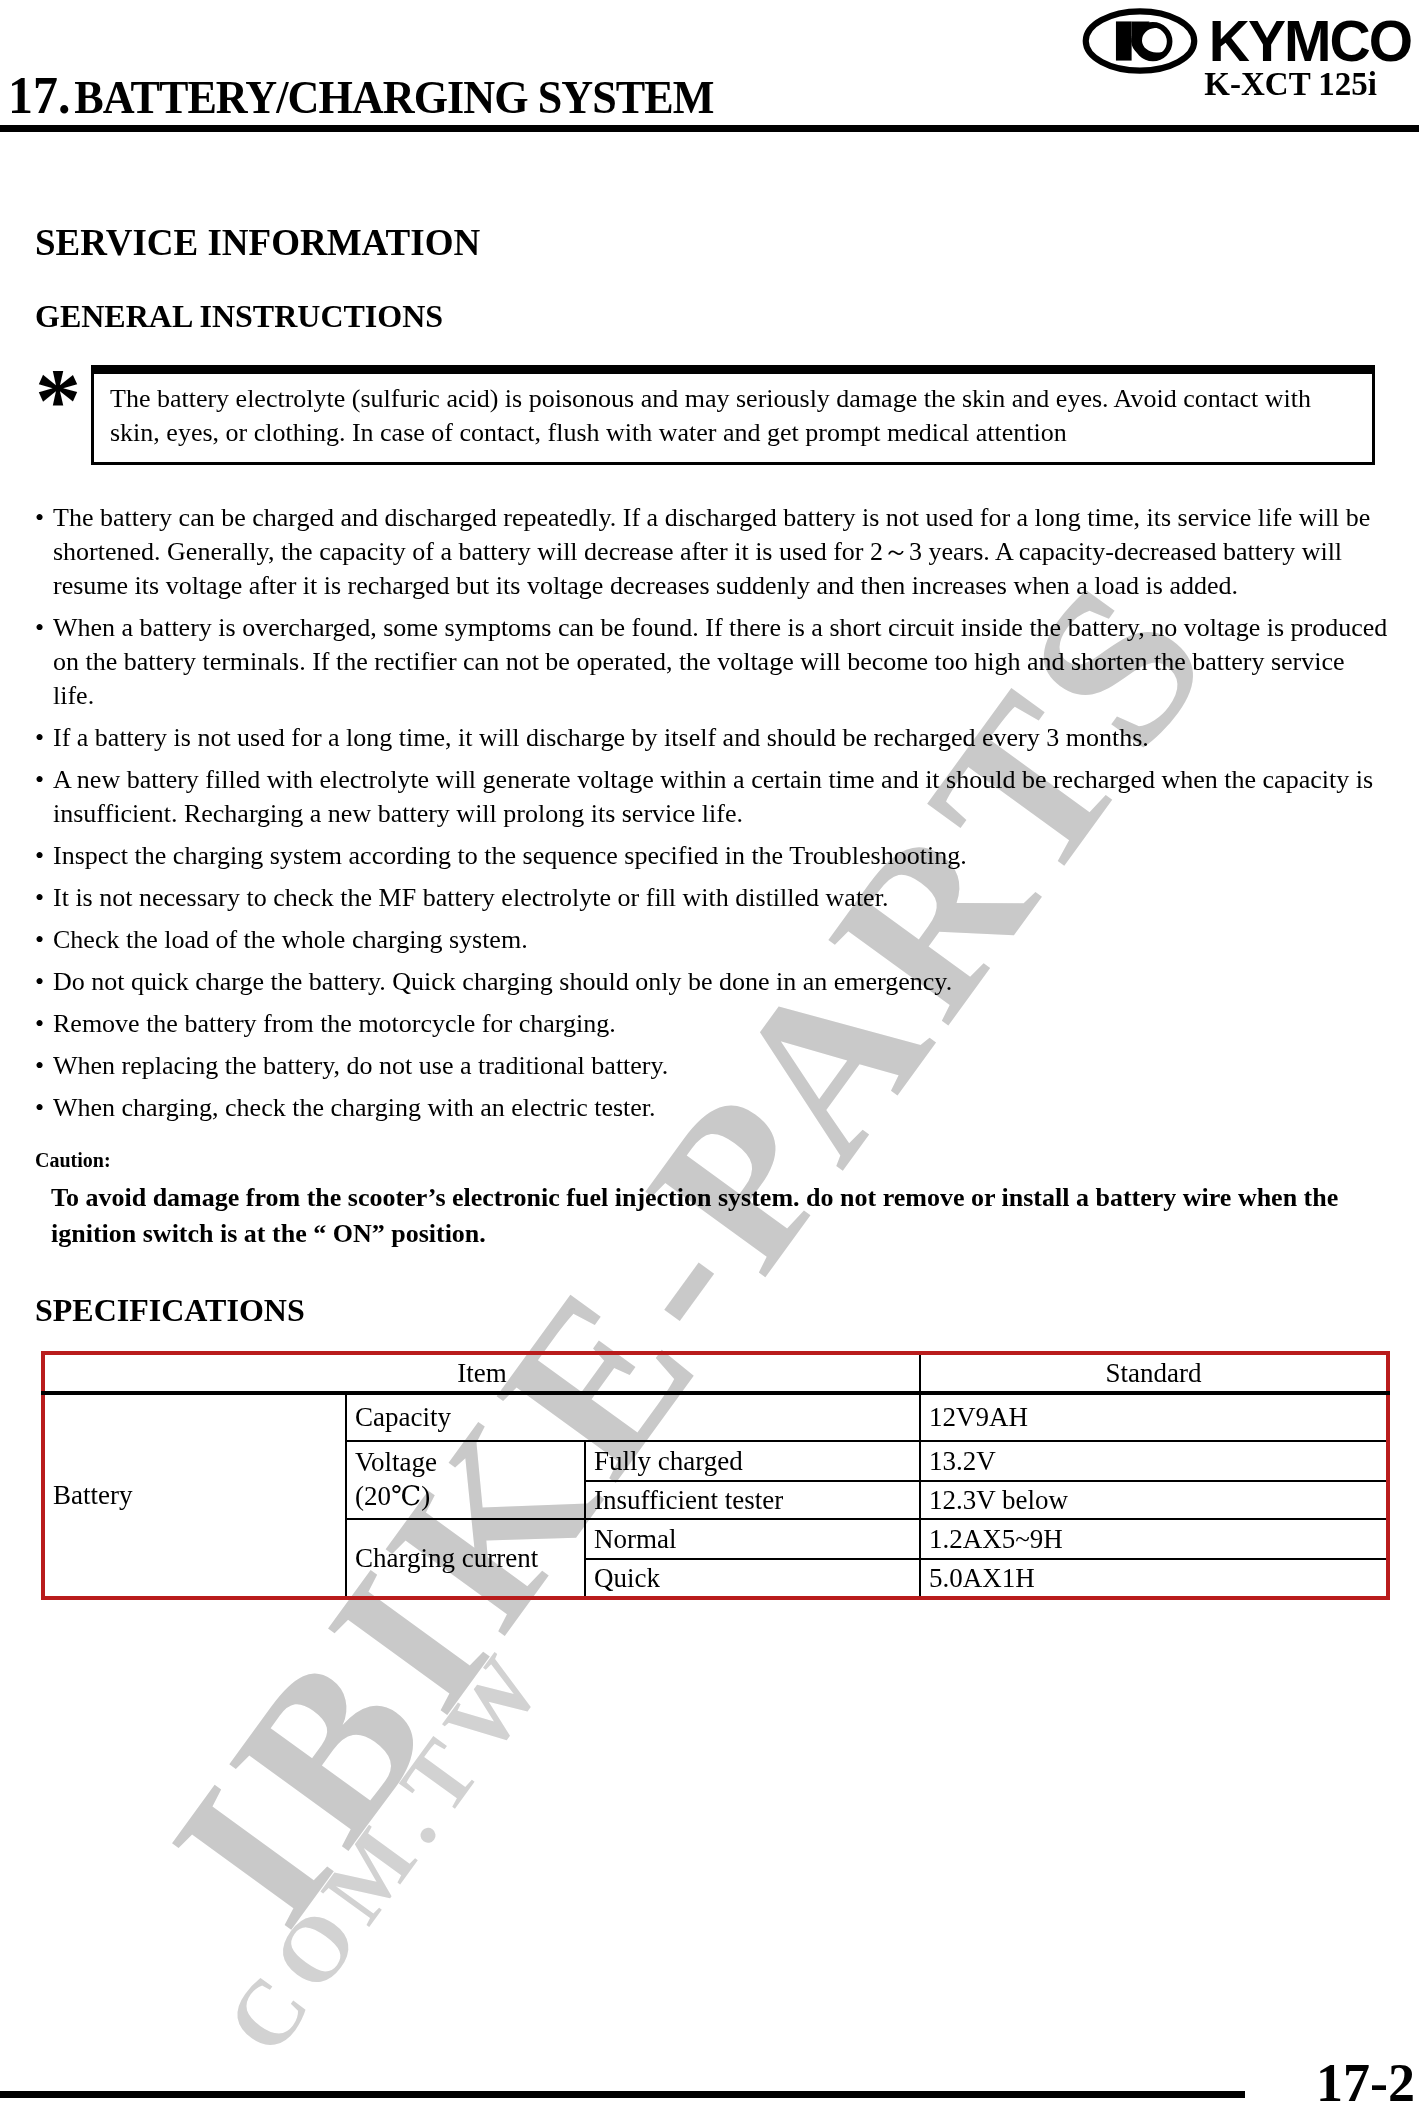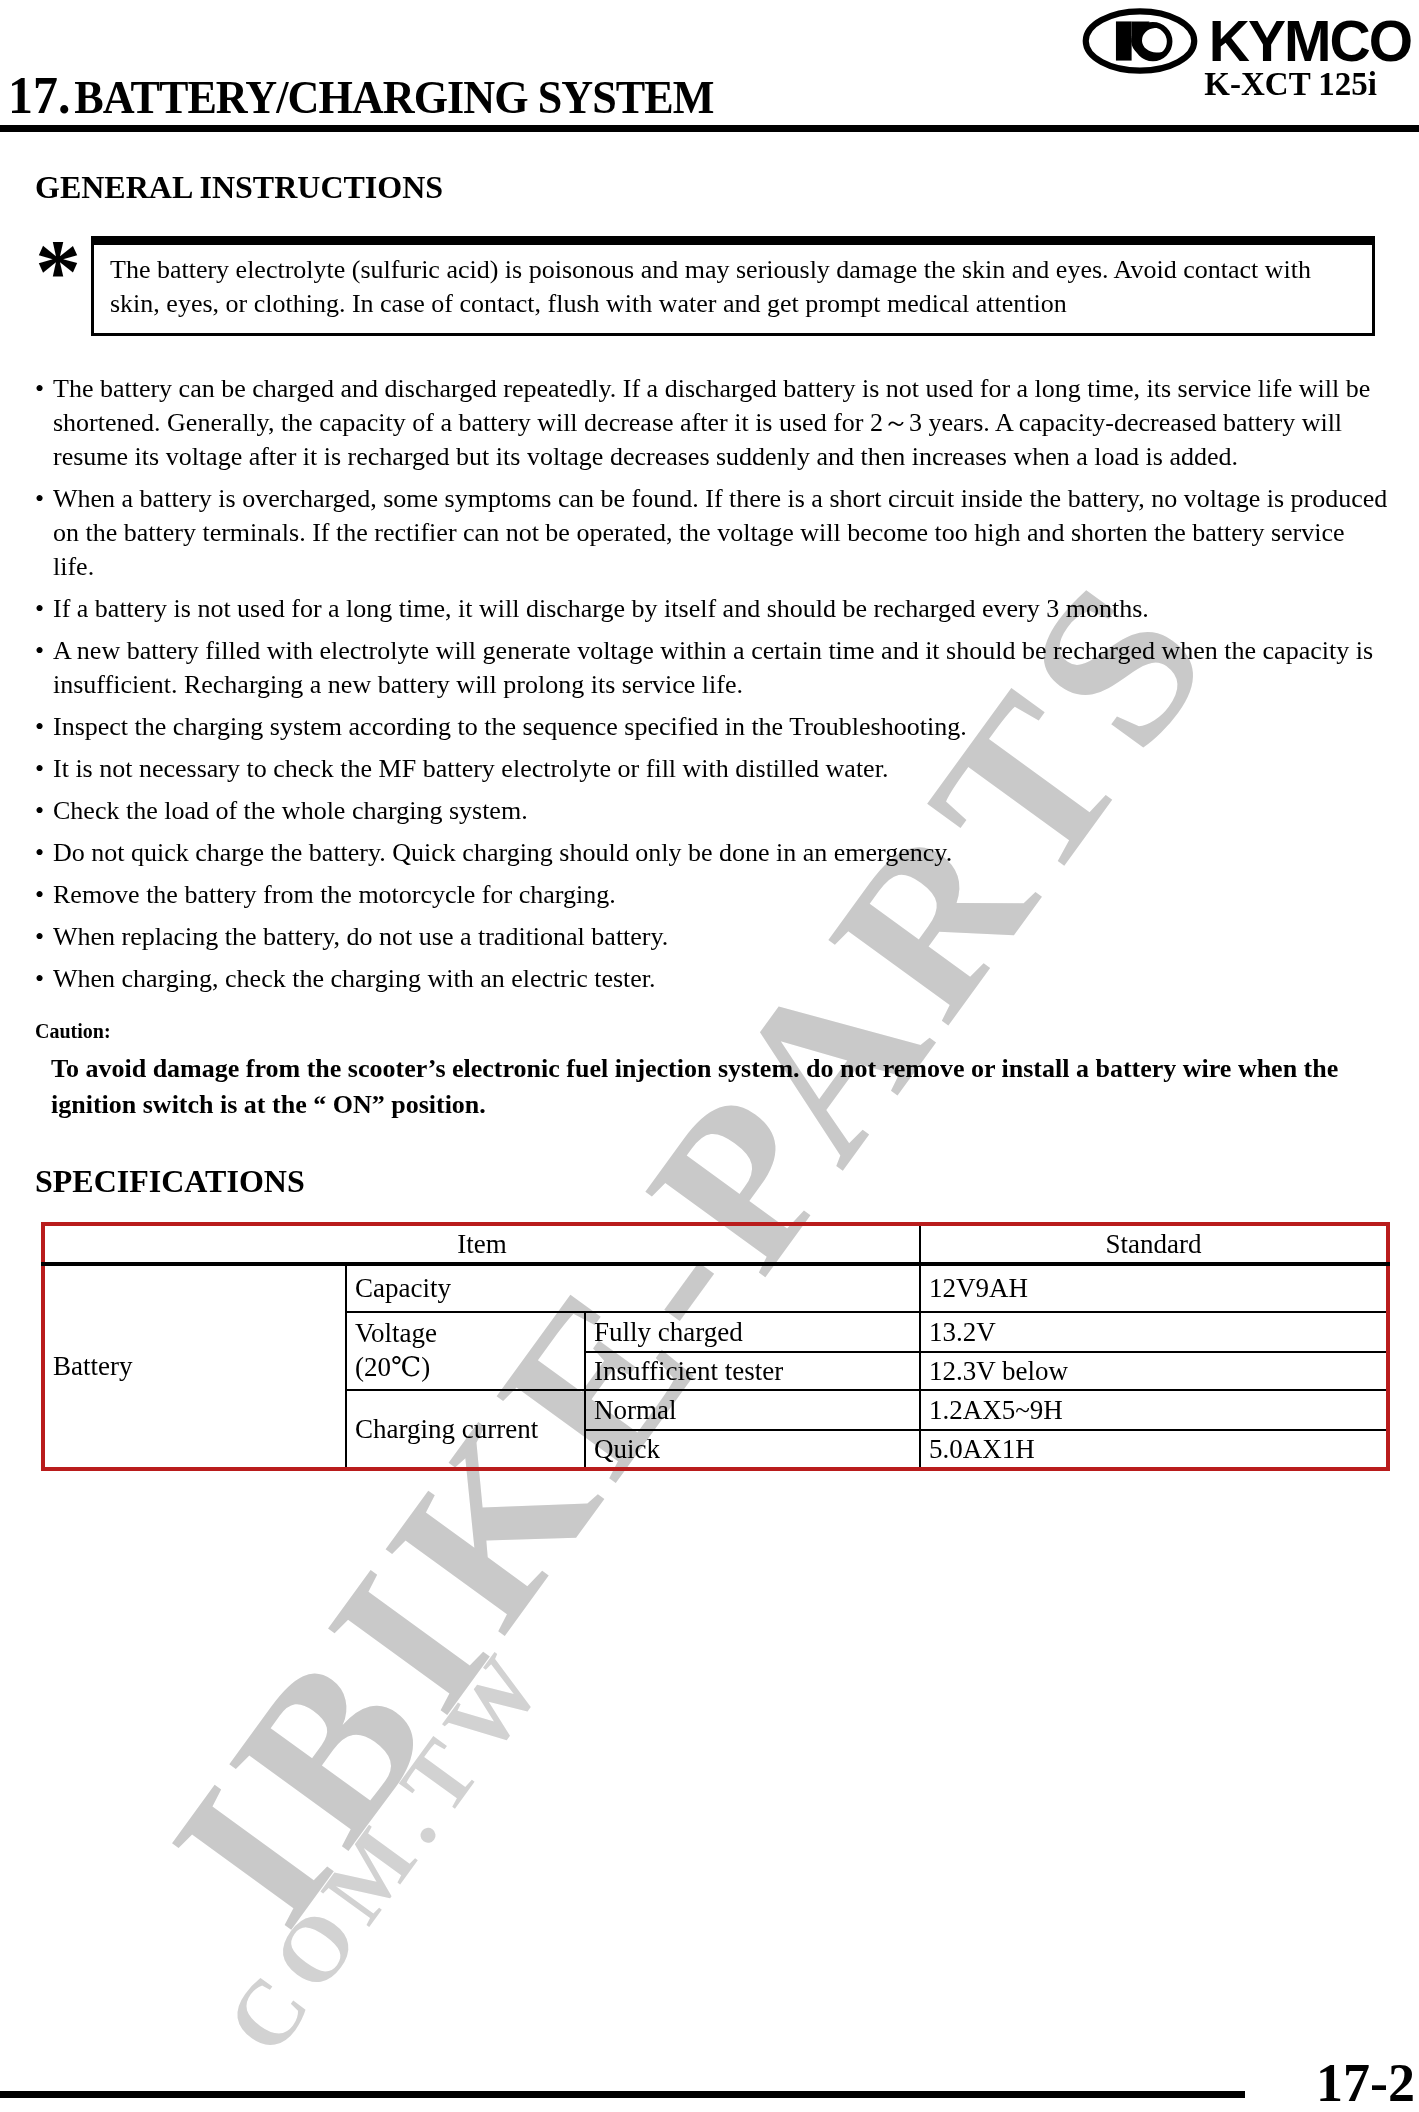--- a/index.html
+++ b/index.html
@@ -99,20 +99,21 @@
         <circle cx="128" cy="60" r="30" fill="none" stroke="#000" stroke-width="10"></circle>
       </svg>
       <div class="brand-wordmark">KYMCO</div>
     </div>
     <div class="model-code">K-XCT 125i</div>
     <div class="header-rule"></div>
   </div>
 
   <div class="content">
 
+    <div class="h-service">SERVICE INFORMATION</div>
 
     <div class="h-general">GENERAL INSTRUCTIONS</div>
 
     <div class="note-wrap">
       <div class="asterisk">*</div>
       <div class="note-box">The battery electrolyte (sulfuric acid) is poisonous and may seriously damage the skin and eyes. Avoid contact with skin, eyes, or clothing. In case of contact, flush with water and get prompt medical attention</div>
     </div>
 
     <ul class="bullet-list">
       <li>The battery can be charged and discharged repeatedly. If a discharged battery is not used for a long time, its service life will be shortened. Generally, the capacity of a battery will decrease after it is used for 2～3 years. A capacity-decreased battery will resume its voltage after it is recharged but its voltage decreases suddenly and then increases when a load is added.</li>

